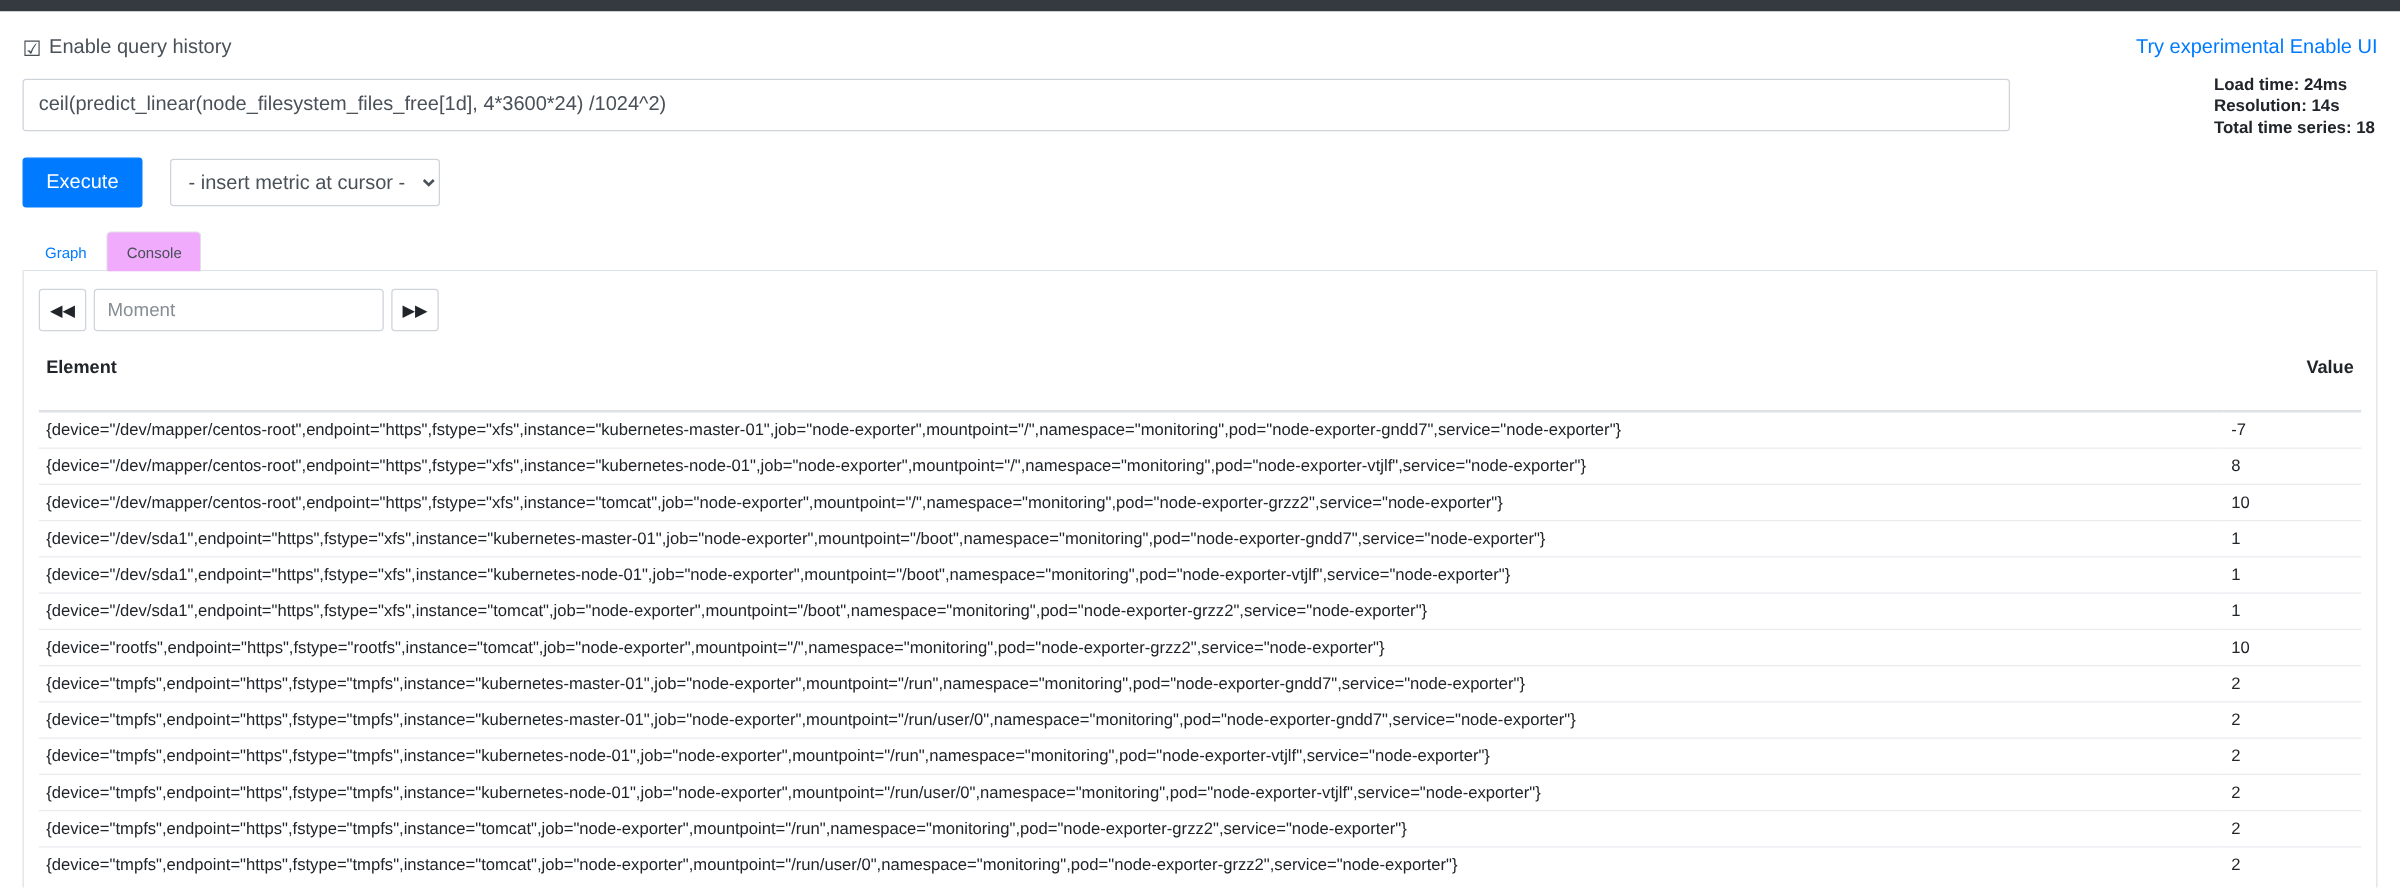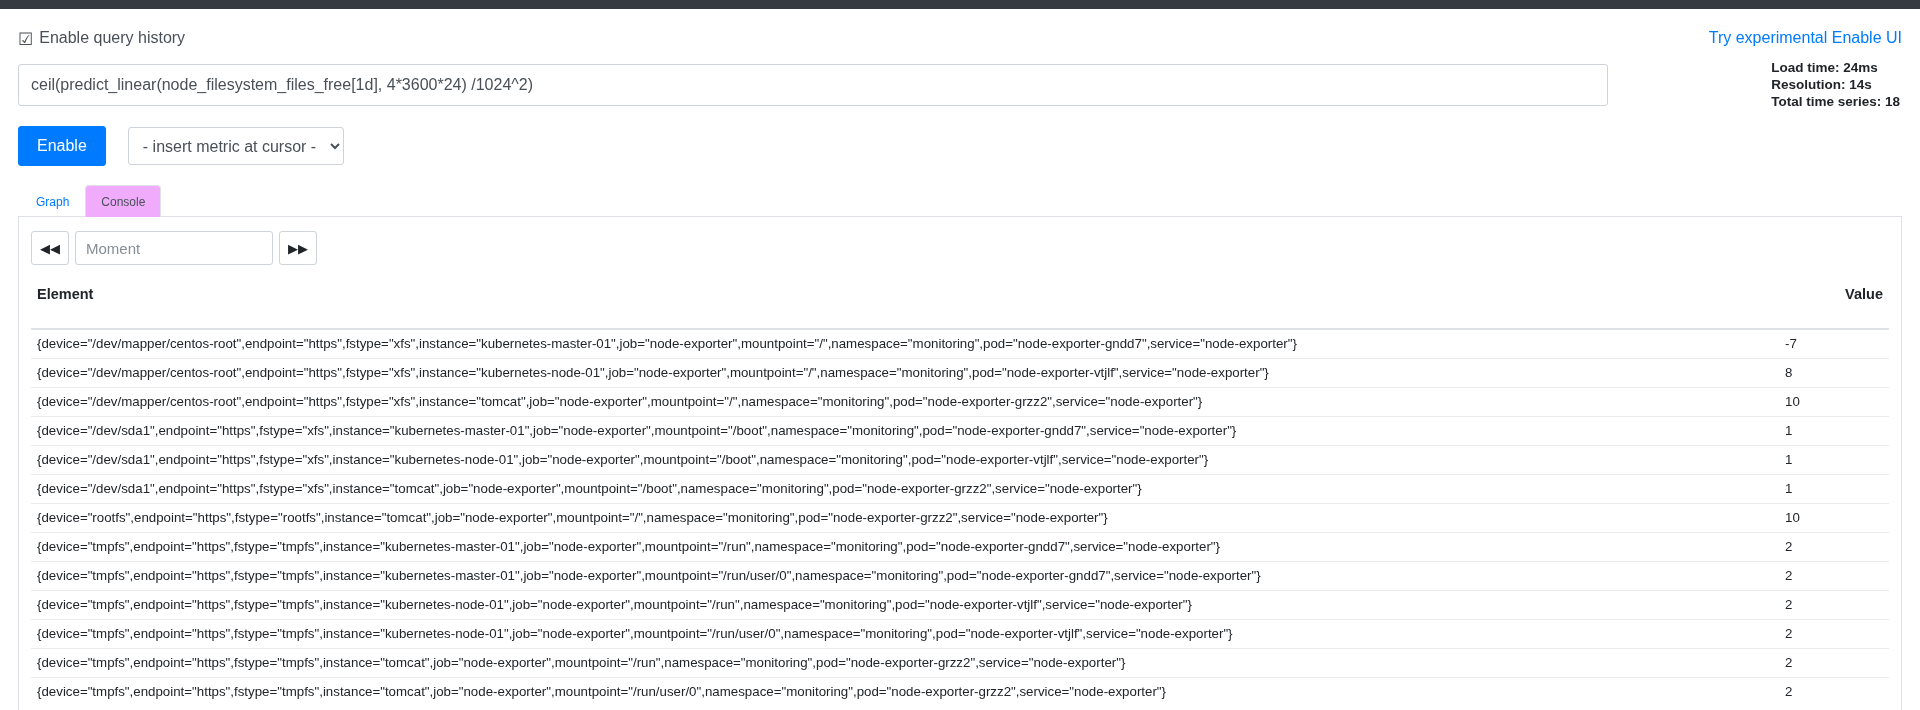--- a/index.html
+++ b/index.html
@@ -180,21 +180,21 @@
     border-radius: 3px;
     cursor: pointer;
     font-size: 13px;
     line-height: 1;
     display: flex;
     align-items: center;
     justify-content: center;
     font-family: "Liberation Sans", sans-serif;
   }
   .moment-input {
-    width: 198px;
+    width: 232px;
     height: 34px;
     margin: 0 6px;
     border: 1px solid #ced4da;
     border-radius: 3px;
     padding: 0 10px;
     font-family: "Liberation Sans", sans-serif;
     font-size: 15px;
     color: #495057;
     outline: none;
     background: #fff;
@@ -265,21 +265,21 @@
       <textarea class="query-input" rows="1" placeholder="Expression (press Shift+Enter for newlines)" style="">ceil(predict_linear(node_filesystem_files_free[1d], 4*3600*24) /1024^2)</textarea>
     </div>
     <div class="stats">
       <div>Load time: 24ms</div>
       <div>Resolution: 14s</div>
       <div>Total time series: 18</div>
     </div>
   </div>
 
   <div class="exec-row">
-    <button class="btn-execute">Enable</button>
+    <button class="btn-execute">Execute</button>
     <select class="metric-select">
       <option>- insert metric at cursor -</option>
     </select>
   </div>
 
   <div class="tabs">
     <div class="tab">Graph</div>
     <div class="tab active">Console</div>
   </div>
 

